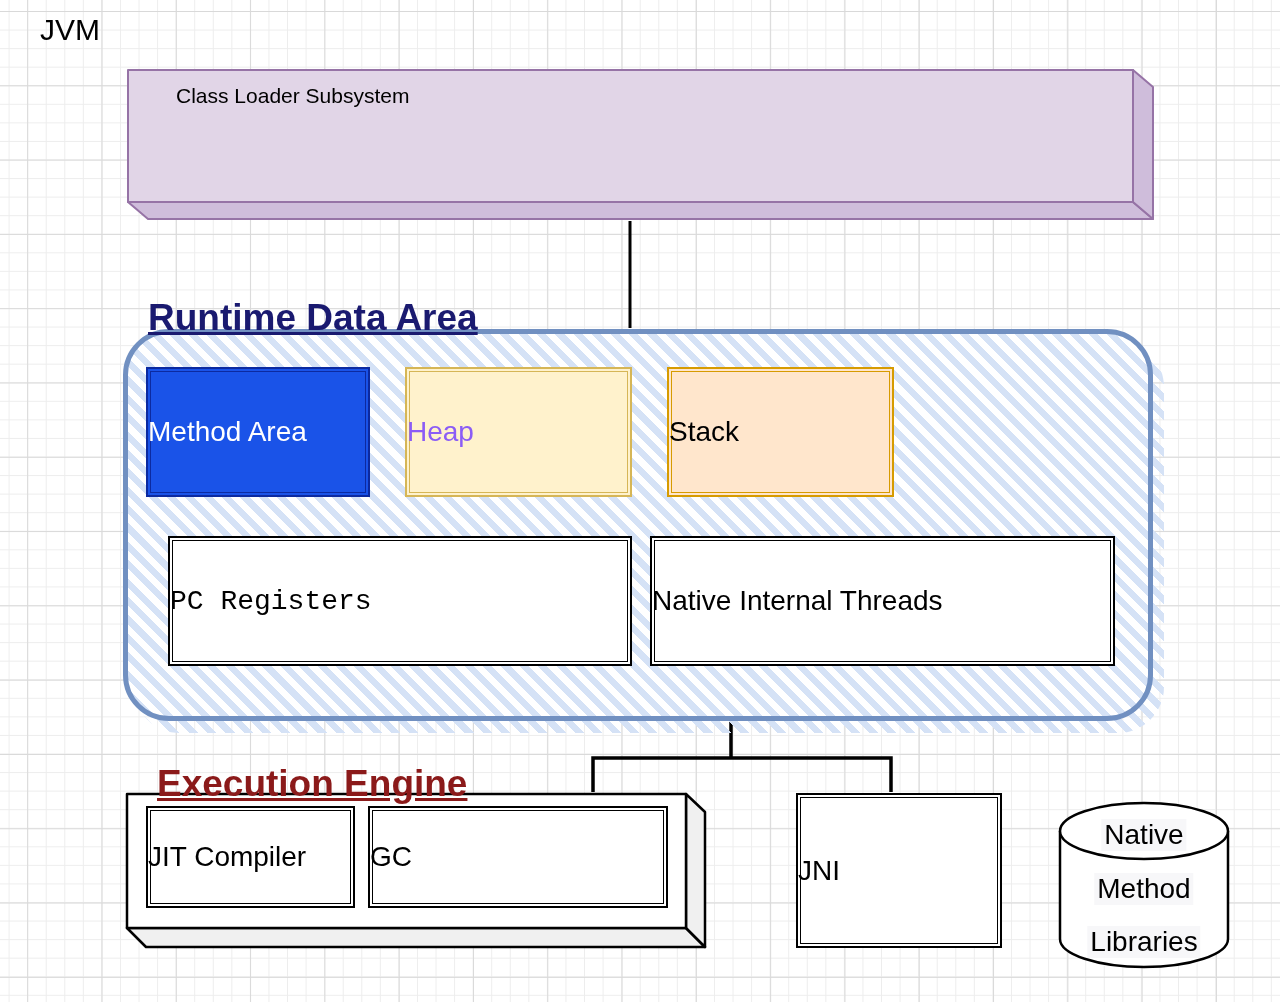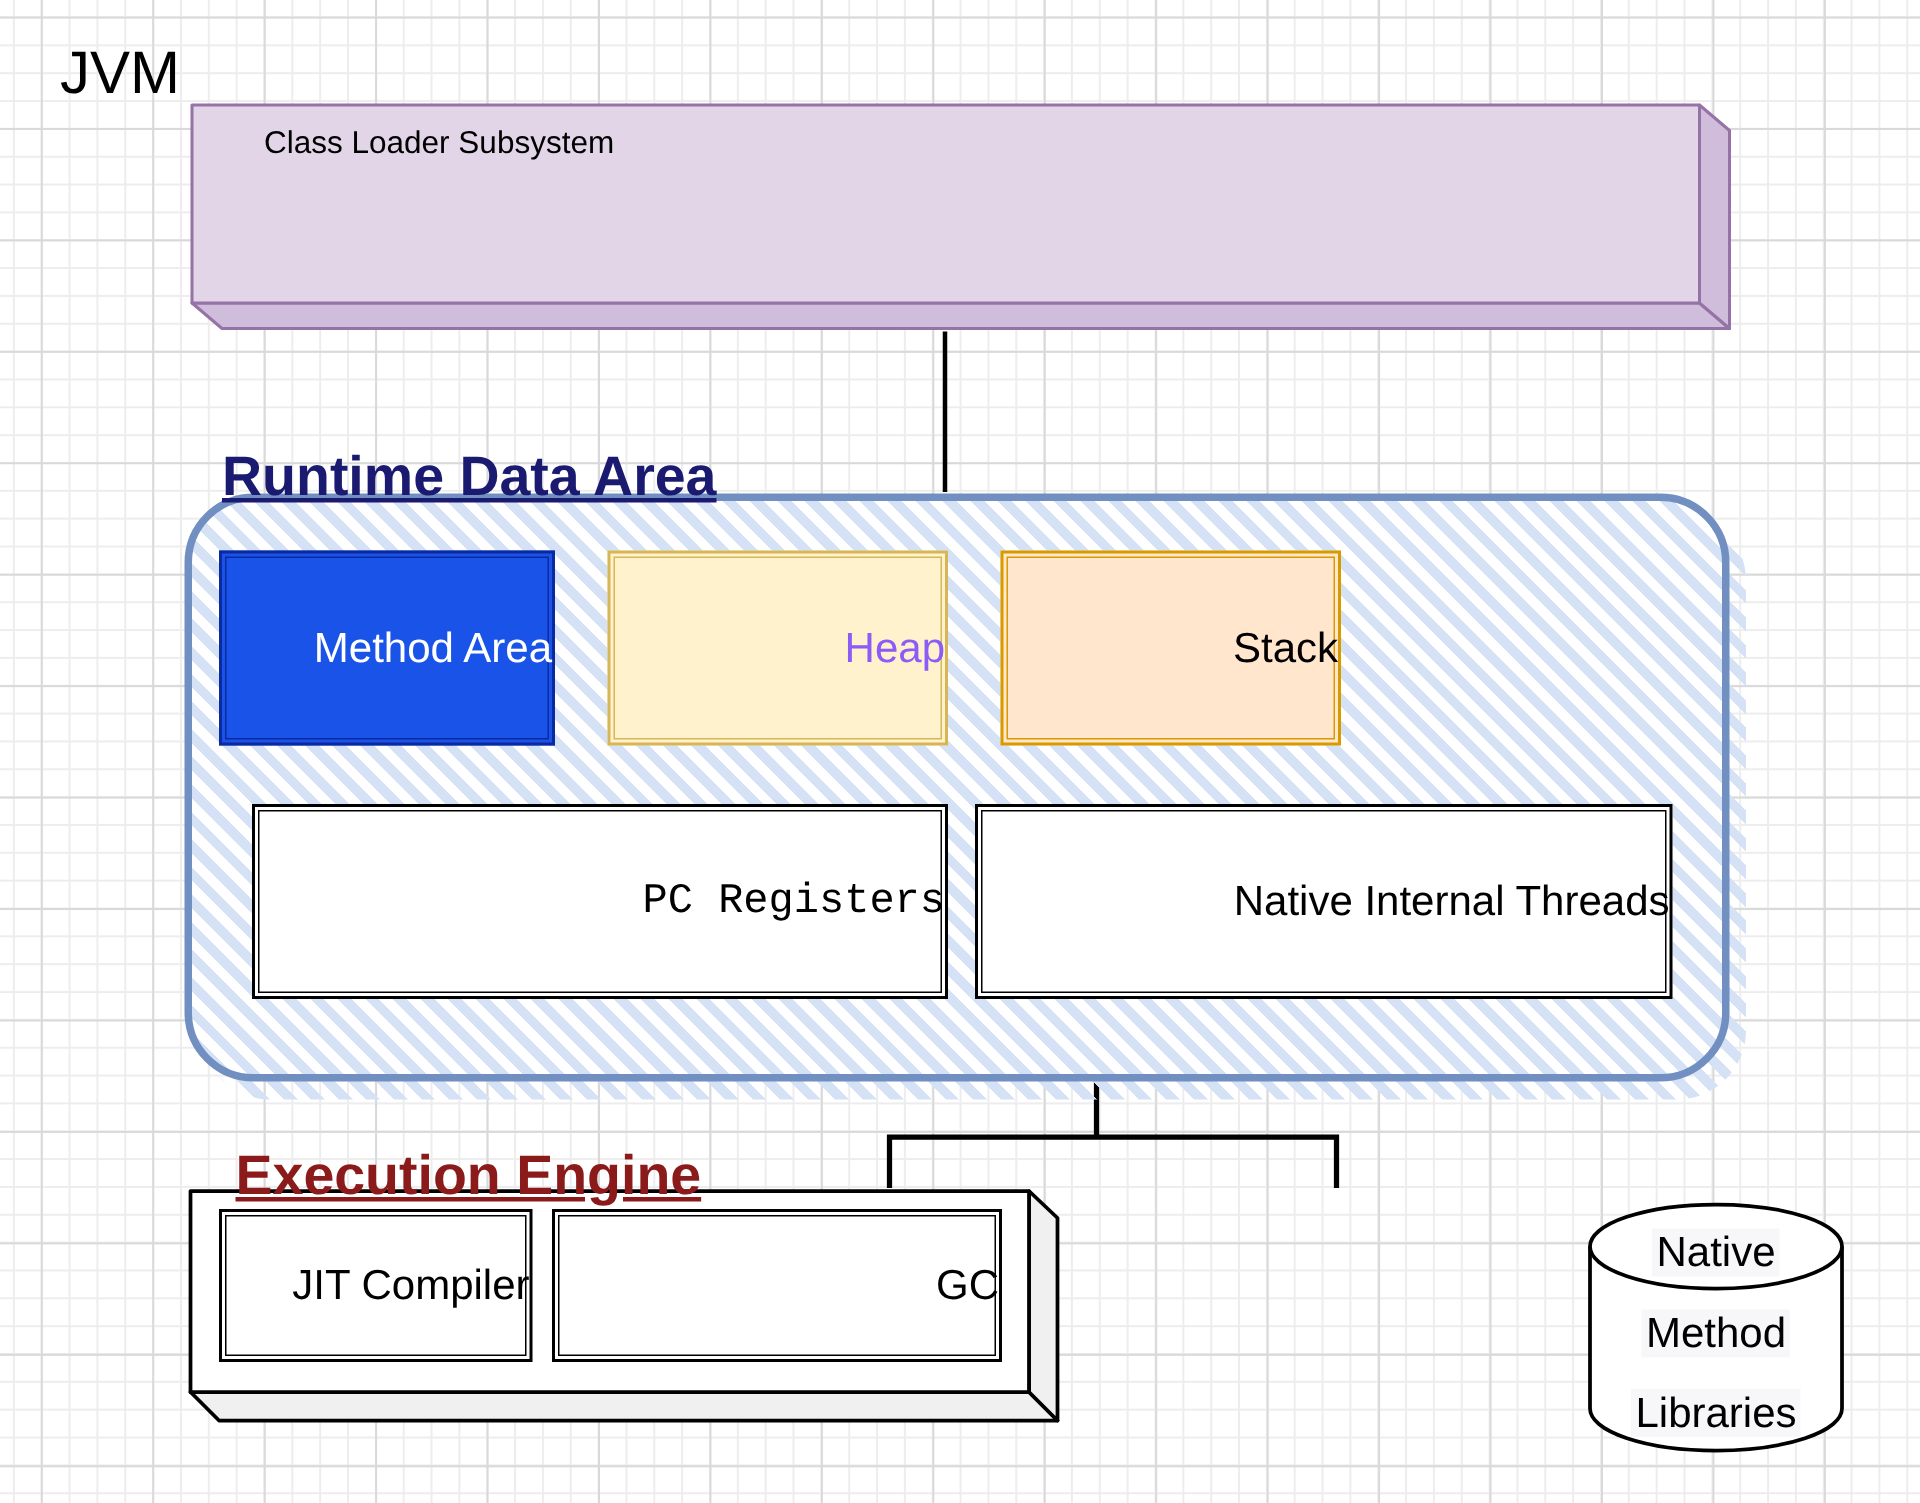--- a/index.html
+++ b/index.html
@@ -39,21 +39,21 @@
     border:5px solid var(--bcol,#7190c1);
     border-radius:46px;z-index:3;box-sizing:border-box;
     background:repeating-linear-gradient(45deg, var(--stripe,#d5e2f6) 0 6.5px, #ffffff 6.5px 13px);
   }
 
   
   .dbox{
     position:absolute;z-index:4;box-sizing:border-box;
     background:var(--f,#fff);
     border:2.5px solid var(--s,#000);
-    display:flex;align-items:center;justify-content:flex-end;
+    display:flex;align-items:center;justify-content:flex-start;
     font-size:28px;
   }
   .dbox::before{
     content:"";position:absolute;inset:2px;
     border:1.5px solid var(--s,#000);
     pointer-events:none;
   }
   .dbox > span{position:relative;z-index:1;}
 
   .b-method{left:146px;top:367px;width:224px;height:130px;}
@@ -94,21 +94,21 @@
       <path d="M686,794 L705,812 L705,947 L686,928 Z" stroke-width="2.5" fill="#F0F0F0" stroke="#000000"></path>
       <path d="M127,794 H686 V928 H127 Z" stroke-width="2.5" fill="#FFFFFF" stroke="#000000"></path>
     </g>
 
     <g>
       <path d="M1060,831 V939 A84,28 0 0 0 1228,939 V831" stroke-width="2.5" fill="#FFFFFF" stroke="#000000"></path>
       <ellipse cx="1144" cy="831" rx="84" ry="28" stroke-width="2.5" fill="#FFFFFF" stroke="#000000"></ellipse>
     </g>
   </svg>
 
-  <div class="plain-label" style="left:40px;top:27px;font-size:40px;">JVM</div>
+  <div class="plain-label" style="left:40px;top:13px;font-size:30px;">JVM</div>
 
   <div class="plain-label" style="left:176px;top:84px;font-size:21px;">Class Loader Subsystem</div>
 
   <div class="sec-title" style="left: 148px; top: 297px; color: rgb(26, 26, 112);">Runtime Data Area</div>
 
   <div id="runtime-shadow" style="--stripe: #D5E2F6;"></div>
 
   <div id="runtime-box" style="--stripe: #D5E2F6; --bcol: #7190C1;"></div>
 
   <div class="dbox b-method" style="--f: #1A53E8; --s: #0C2AA0; color: rgb(255, 255, 255);">
@@ -134,18 +134,21 @@
   <div class="sec-title" style="left: 157px; top: 763px; color: rgb(139, 26, 26);">Execution Engine</div>
 
   <div class="dbox b-jit">
     <span>JIT Compiler</span>
   </div>
 
   <div class="dbox b-gc">
     <span>GC</span>
   </div>
 
+  <div class="dbox b-jni" style="--f: #FFFFFF; --s: #000000;">
+    <span>JNI</span>
+  </div>
 
   <div class="cyl-line" style="top:819px;">Native</div>
   <div class="cyl-line" style="top:873px;">Method</div>
   <div class="cyl-line" style="top:926px;">Libraries</div>
 
 </div>
 
 </body></html>

